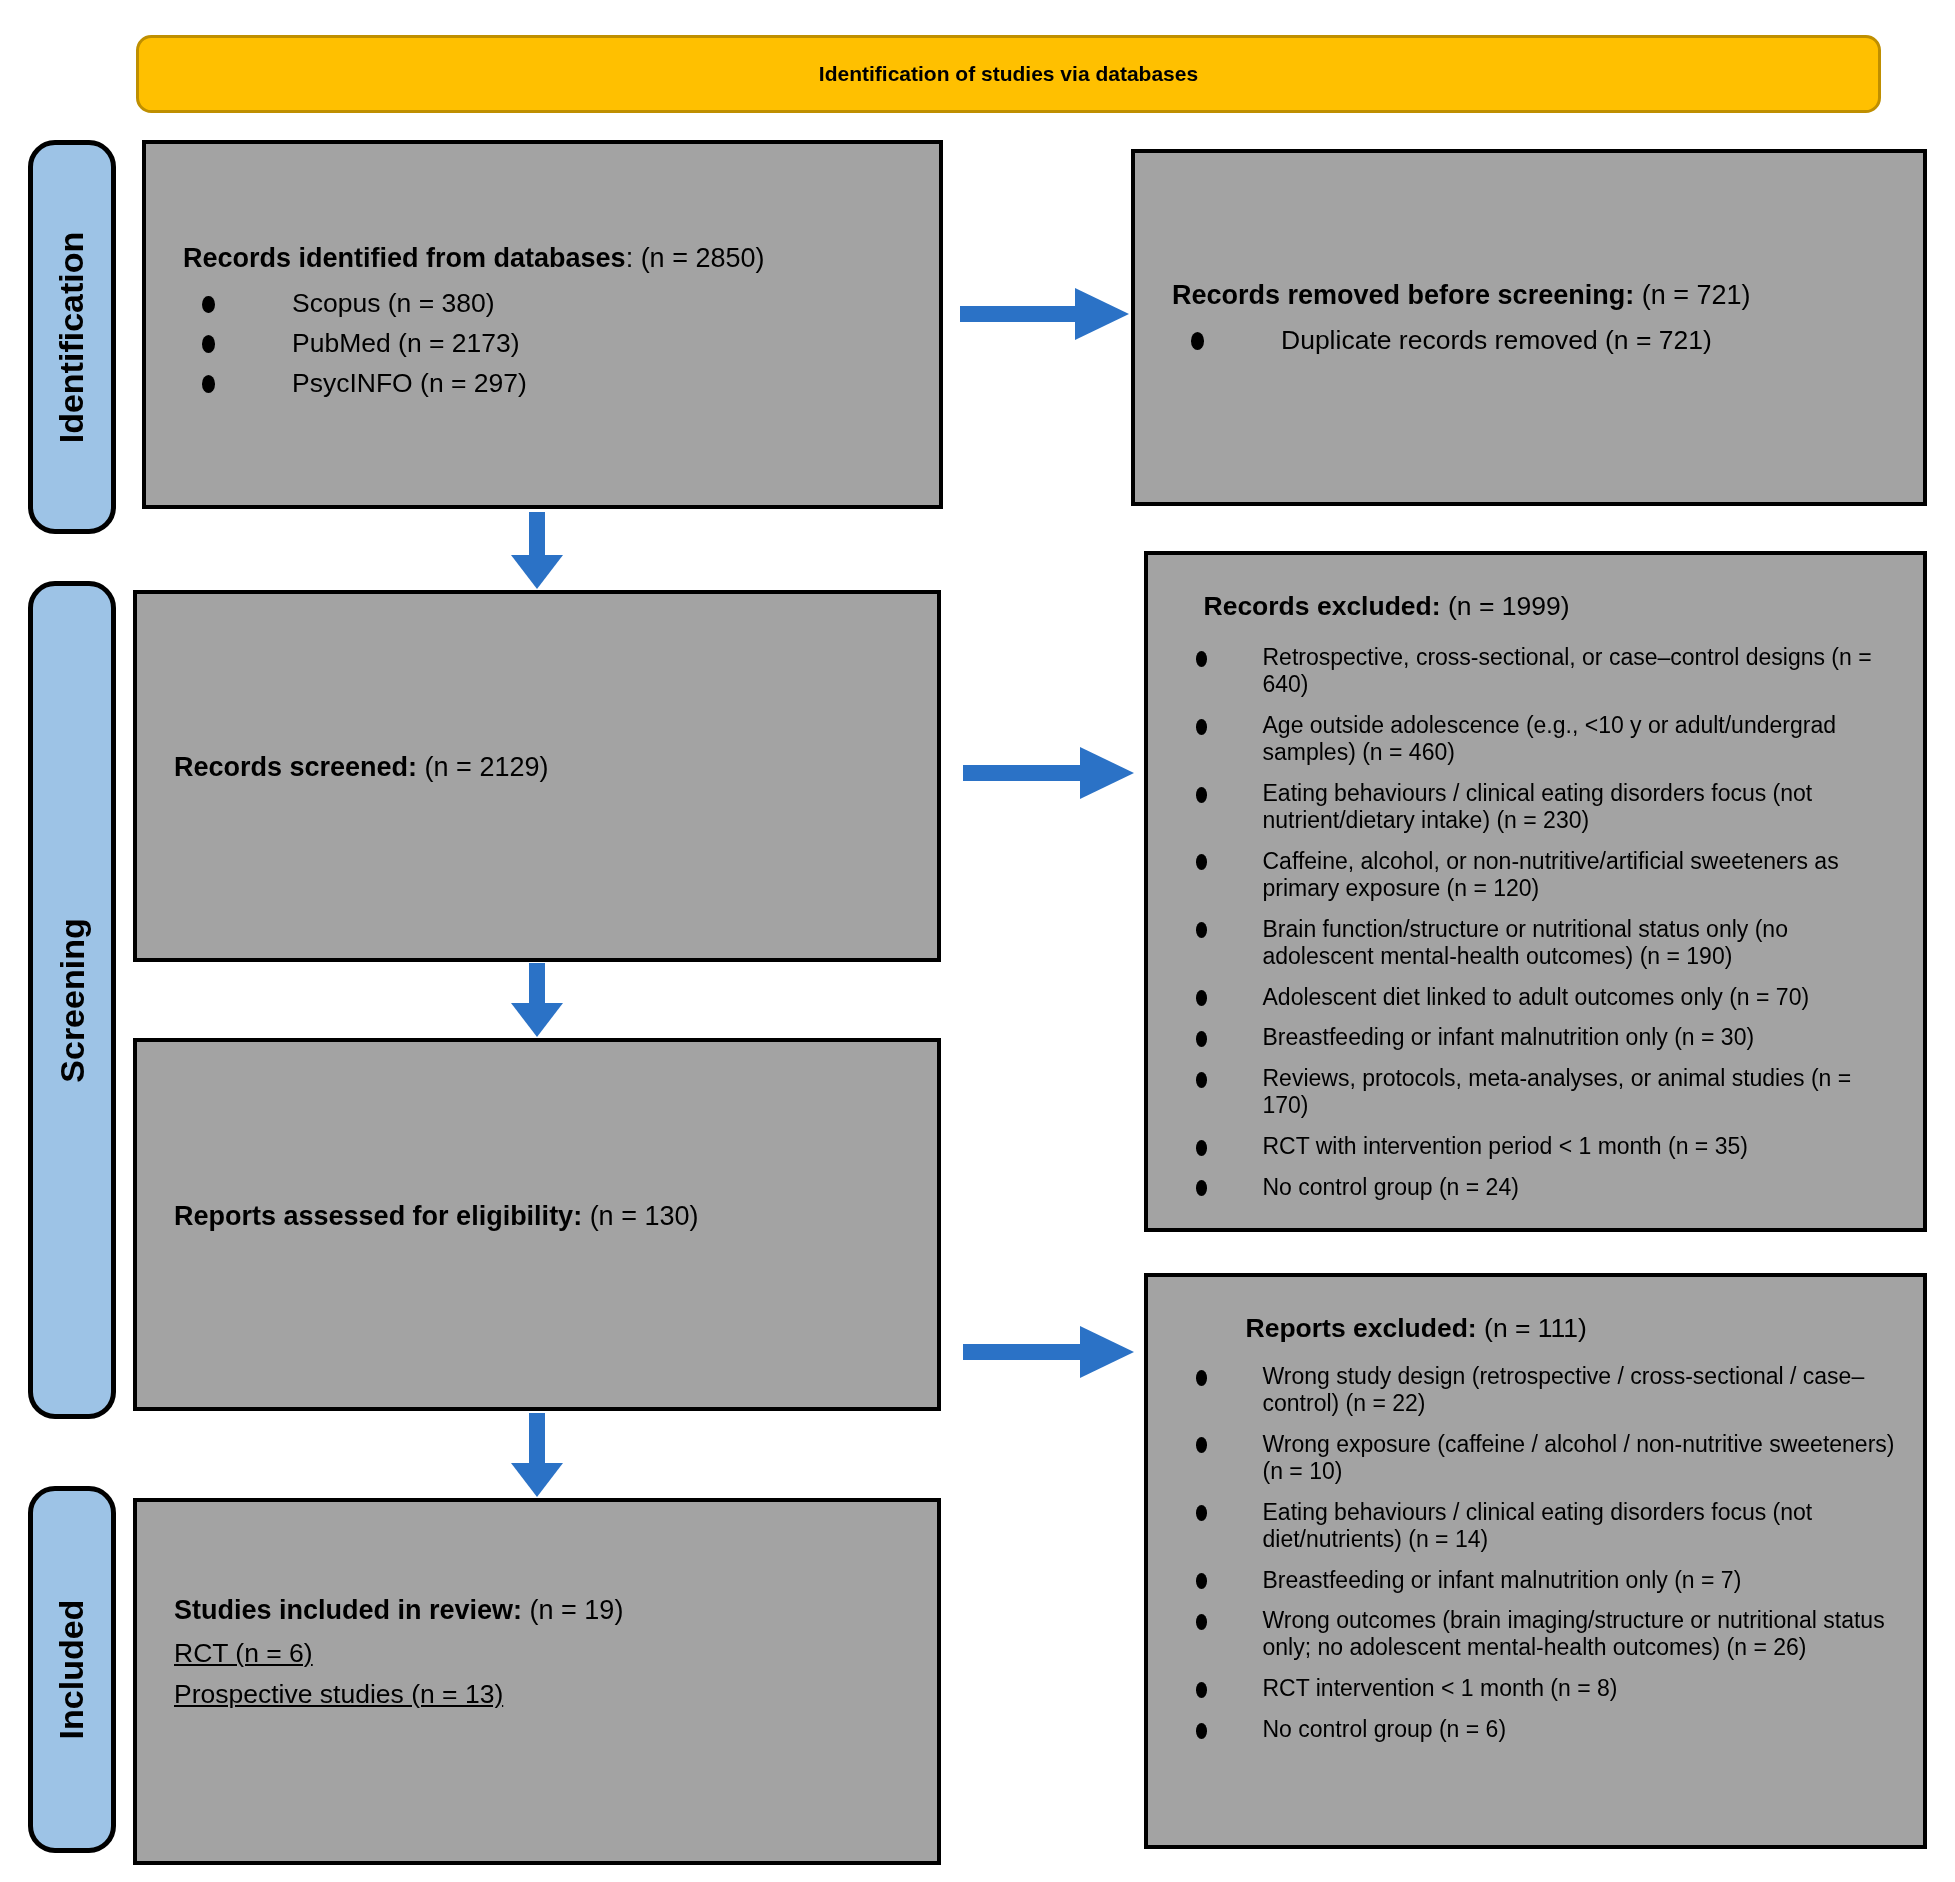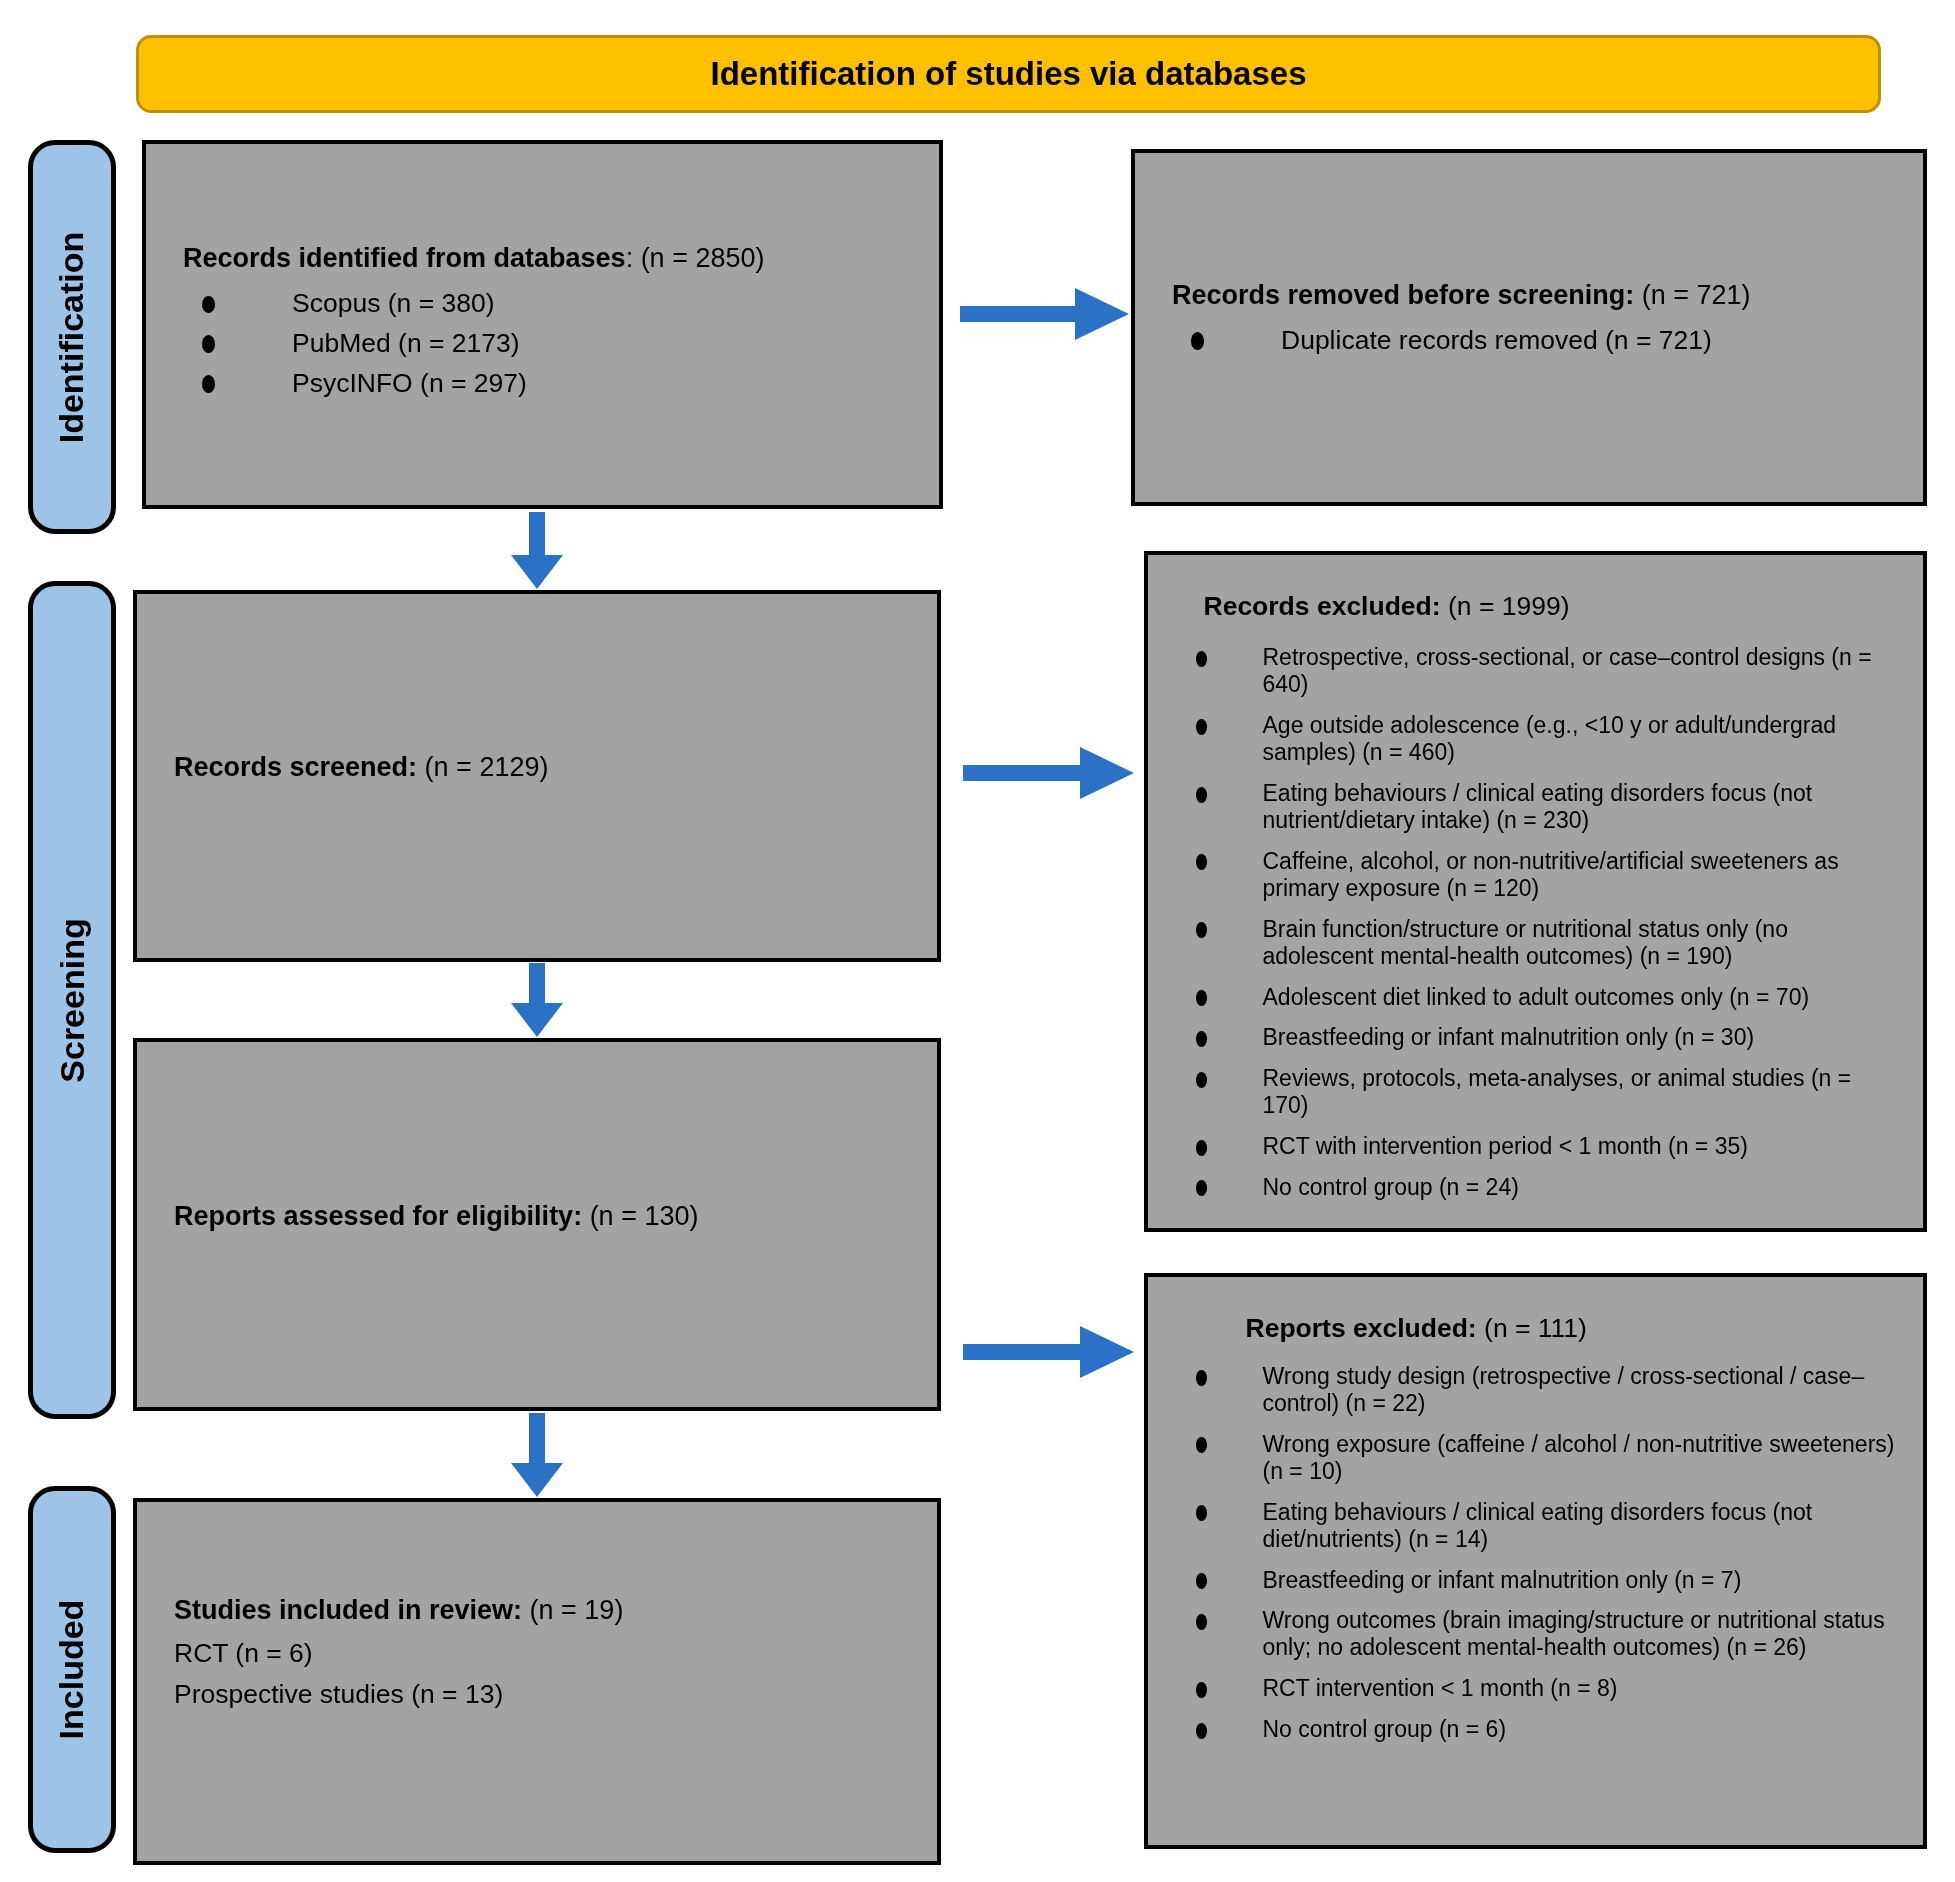--- a/index.html
+++ b/index.html
@@ -15,21 +15,21 @@
   .canvas{position:relative; width:1955px; height:1883px; background:#fff; overflow:hidden;}
 
   
   .banner{
     position:absolute; left:136px; top:35px; width:1745px; height:78px;
     background:var(--banner-fill);
     border:3.5px solid var(--banner-border);
     border-radius:15.3px;
     display:flex; align-items:center; justify-content:center;
   }
-  .banner .t{font-size:33px; font-weight:700;}
+  .banner .t{font-size:21px; font-weight:700;}
 
   
   .stage{
     position:absolute; left:28px; width:88px;
     background:var(--stage-fill);
     border:5.3px solid #000; border-radius:27px;
     display:flex; align-items:center; justify-content:center;
   }
   .stage .vtext{
     transform:rotate(-90deg);
@@ -62,21 +62,21 @@
 
   
   ul.blist.small li{font-size:23px; line-height:1.17; margin-bottom:14px; padding-left:88px;}
   ul.blist.small li::before{left:21px; top:0.28em; width:11.2px; height:16px;}
 
   .excl{padding:34px 26.5px 0 26.5px;}
   .excl .title{font-size:26.5px; margin-bottom:21px;margin-left:29px;}
   .excl.indent-title .title{margin-left:71px; margin-bottom:17.7px;}
 
   .lines{margin-top:4.7px;}
-  .lines div{font-size:26.5px; line-height:1.55;}
+  .lines div{font-size:26.5px; line-height:1.55;text-decoration:underline;}
 
   
   .arrow-h{position:absolute;}
   .arrow-h .h-shaft{
     position:absolute; left:0; right:52px; top:50%; transform:translateY(-50%);
     height:16px; background:var(--arrow);
   }
   .arrow-h .h-head{
     position:absolute; right:0; top:50%; transform:translateY(-50%);
     width:0; height:0;

